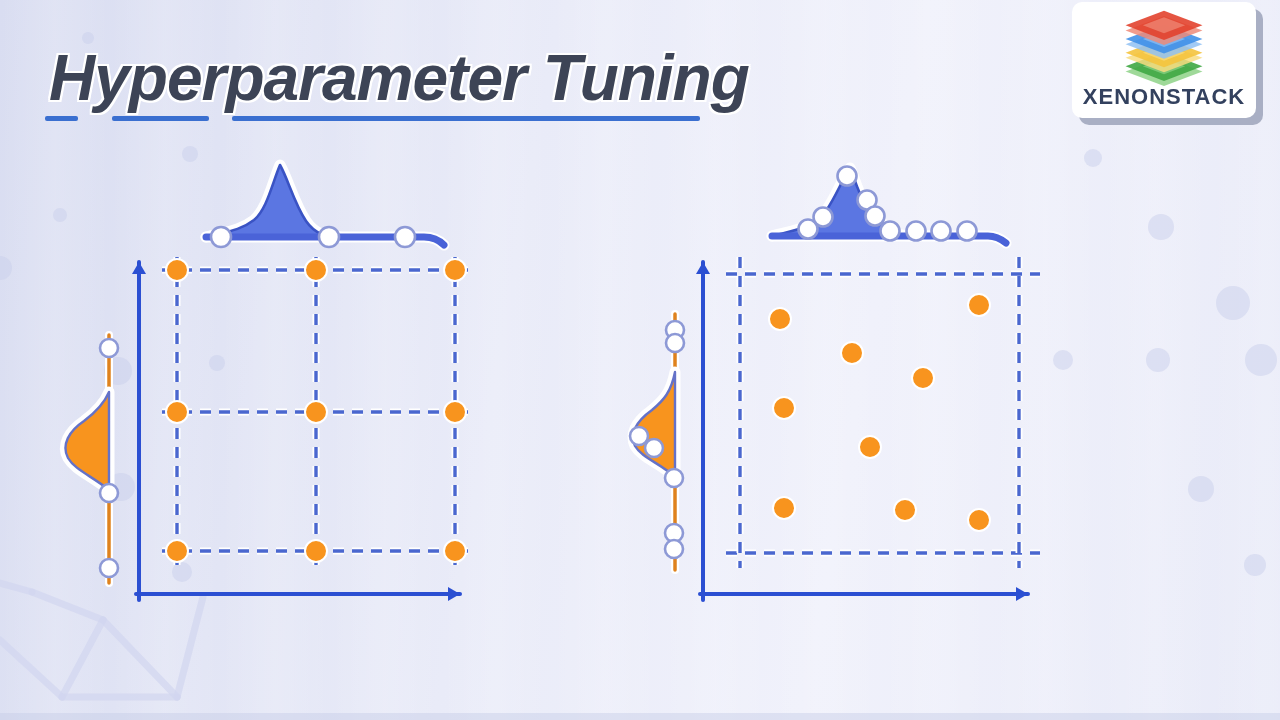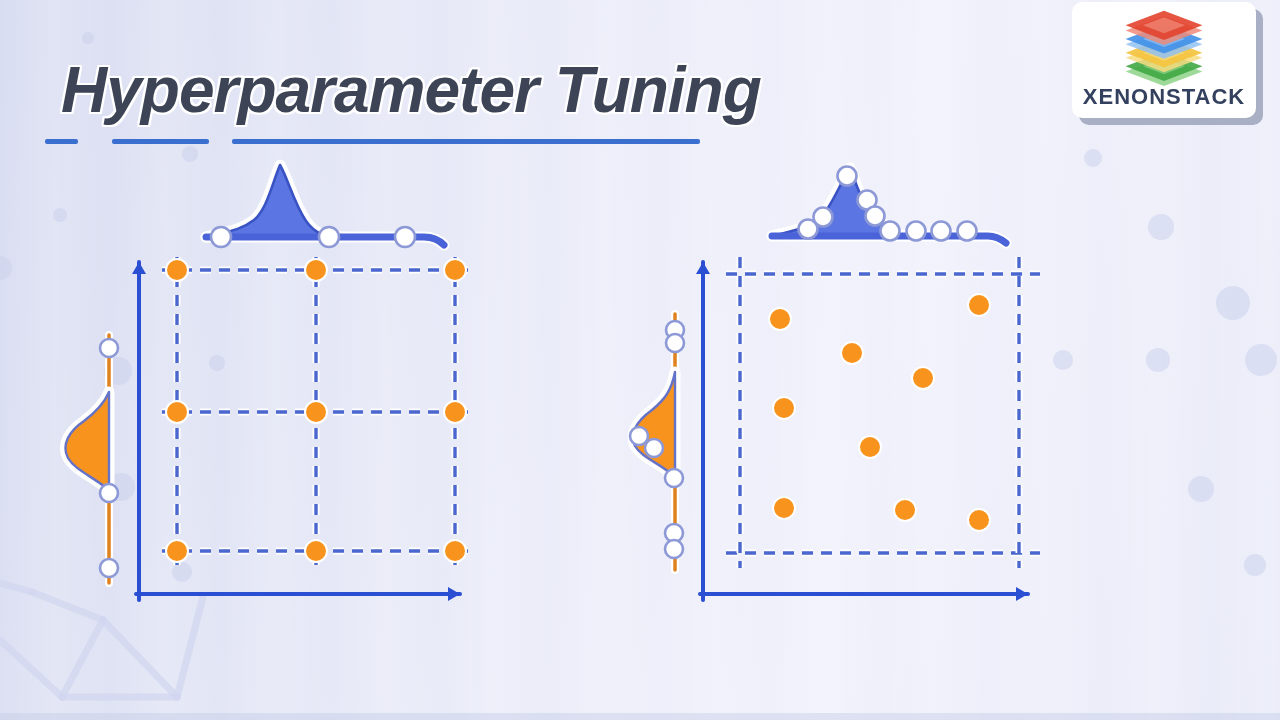--- a/index.html
+++ b/index.html
@@ -5,21 +5,21 @@
   html,body{margin:0;padding:0;}
   .canvas{
     position:relative;width:1280px;height:720px;overflow:hidden;
     font-family:"Liberation Sans",sans-serif;
     background:
       repeating-linear-gradient(90deg, rgba(255,255,255,0) 0px, rgba(255,255,255,.16) 55px, rgba(255,255,255,0) 110px),
       linear-gradient(100deg, var(--bg-from) 0%, var(--bg-mid) 40%, var(--bg-to) 66%, var(--bg-mid) 100%);
   }
   header{position:absolute;left:45px;top:42px;z-index:3;}
   h1{
-    margin:16px;font-size:64px;line-height:1.02;font-style:italic;font-weight:bold;
+    margin:4px;font-size:64px;line-height:1.02;font-style:italic;font-weight:bold;
     color:var(--title);letter-spacing:-1px;
     text-shadow:-2px -2px 0 #fff,2px -2px 0 #fff,-2px 2px 0 #fff,2px 2px 0 #fff,0 -2px 0 #fff,0 2px 0 #fff,-2px 0 0 #fff,2px 0 0 #fff;
   }
   .underline{position:relative;height:5px;margin-top:5px;}
   .underline .seg{position:absolute;top:0;height:5px;border-radius:2px;background:var(--underline);}
   .logo-card{
     position:absolute;left:1072px;top:2px;width:184px;height:116px;z-index:3;
     background:#fff;border-radius:10px;
     box-shadow:7px 7px 0 rgba(146,153,178,.75);
     display:flex;flex-direction:column;align-items:center;justify-content:flex-start;padding-top:2px;box-sizing:border-box;

